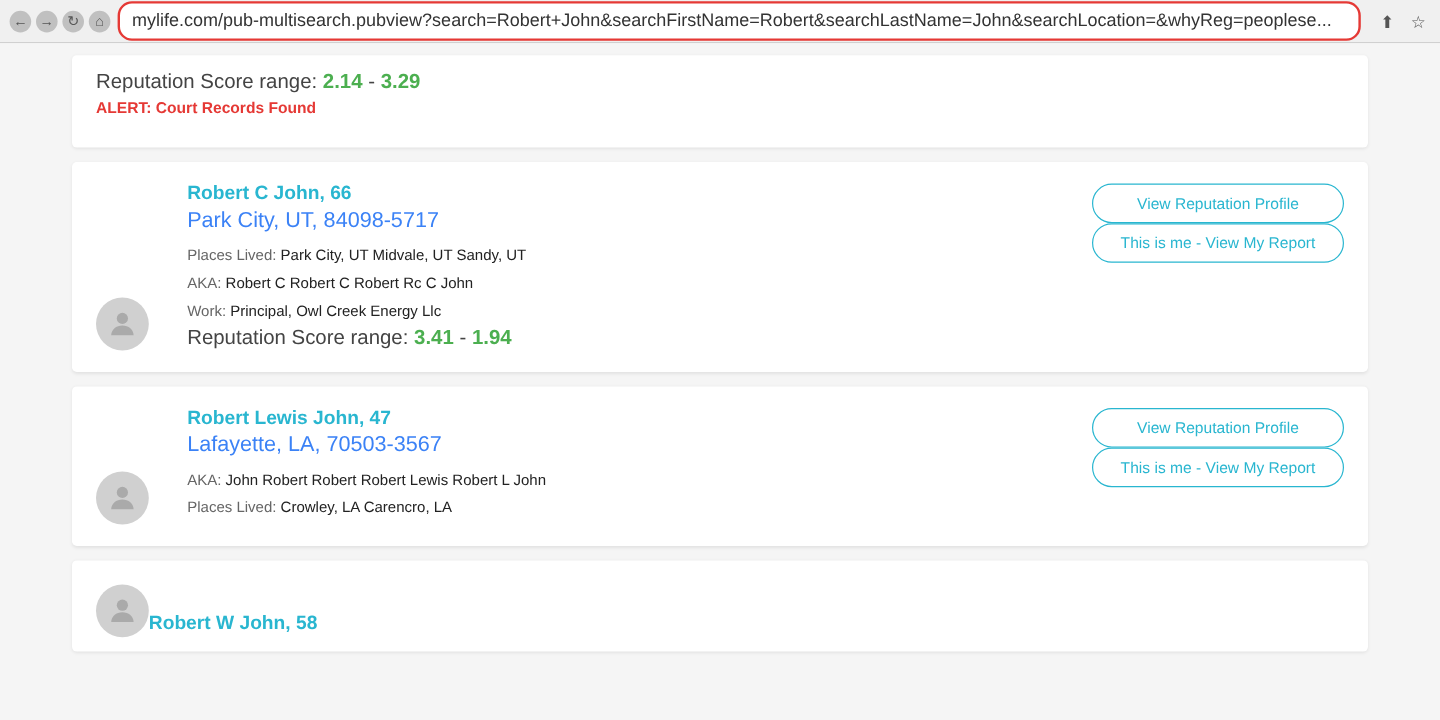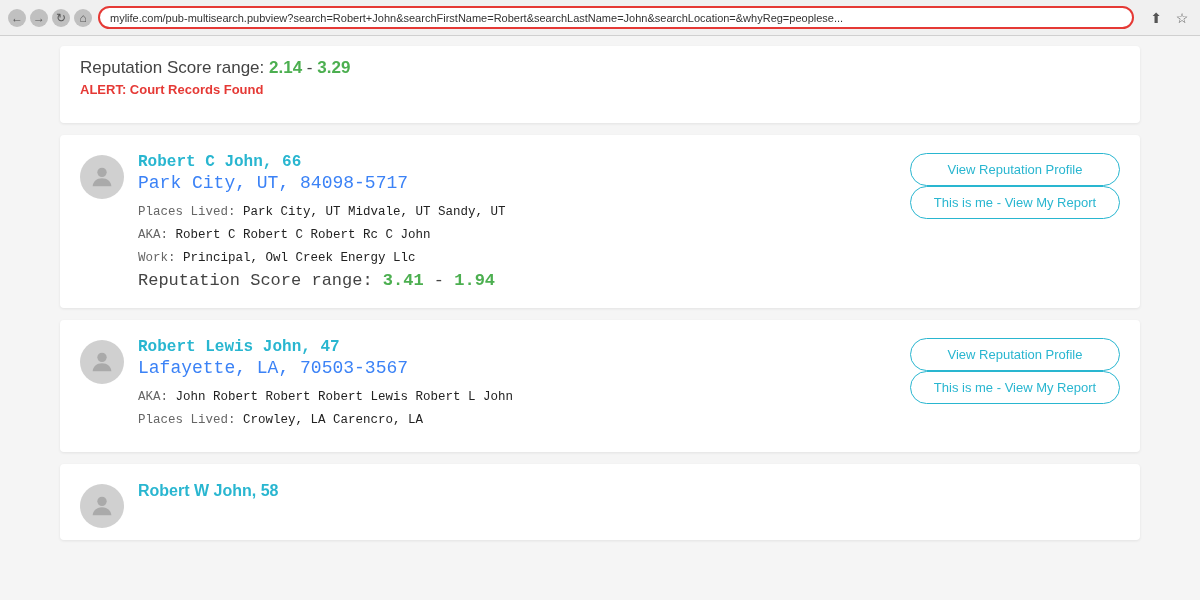--- a/index.html
+++ b/index.html
@@ -39,25 +39,25 @@
       justify-content: center;
       color: #555;
     }
     .address-bar-container {
       flex: 1;
       display: flex;
       align-items: center;
     }
     .address-bar {
       flex: 1;
-      height: 23px;
+      height: 33px;
       border: 2px solid #e53935;
       border-radius: 12px;
       padding: 0 10px;
-      font-size: 11px;
+      font-size: 15px;
       color: #333;
       background: white;
       outline: none;
     }
     .browser-actions {
       display: flex;
       align-items: center;
       gap: 6px;
       margin-left: 6px;
     }
@@ -89,24 +89,23 @@
       margin-bottom: 12px;
       padding: 18px 20px;
       display: flex;
       align-items: flex-start;
       justify-content: space-between;
       box-shadow: 0 1px 3px rgba(0,0,0,0.08);
     }
 
     .card-left {
       display: flex;
-      align-items: flex-start;
-      gap: 14px;
+      align-items: flex-end;
+      gap: 32px;
       flex: 1;
-      font-family: Liberation Mono, monospace;
     }
 
     .avatar-circle {
       width: 44px;
       height: 44px;
       border-radius: 50%;
       background: #d0d0d0;
       flex-shrink: 0;
       display: flex;
       align-items: center;
@@ -197,22 +196,21 @@
     .top-partial .reputation-score {
       margin-bottom: 4px;
     }
 
     
     .bottom-partial {
       background: white;
       border-radius: 4px;
       padding: 18px 20px 12px 20px;
       display: flex;
-      align-items: flex-start;
-      gap: 14px;
+      align-items: flex-end;
       box-shadow: 0 1px 3px rgba(0,0,0,0.08);
     }
   </style>
 </head>
 <body>
 
 <div class="browser-chrome">
   <div class="browser-controls">
     <button class="browser-btn">←</button>
     <button class="browser-btn">→</button>

